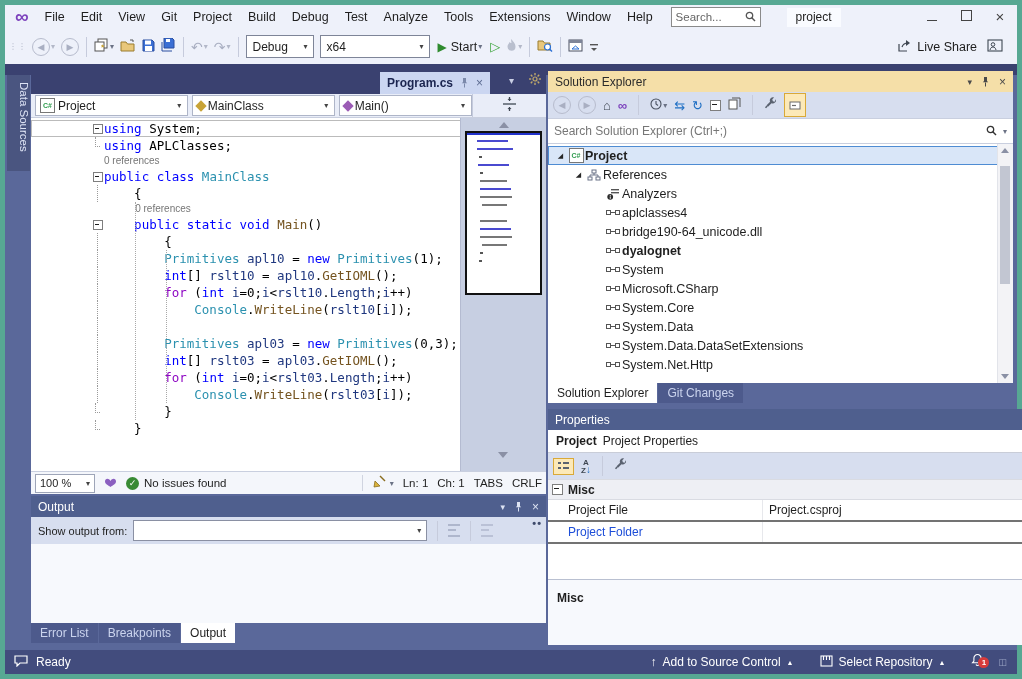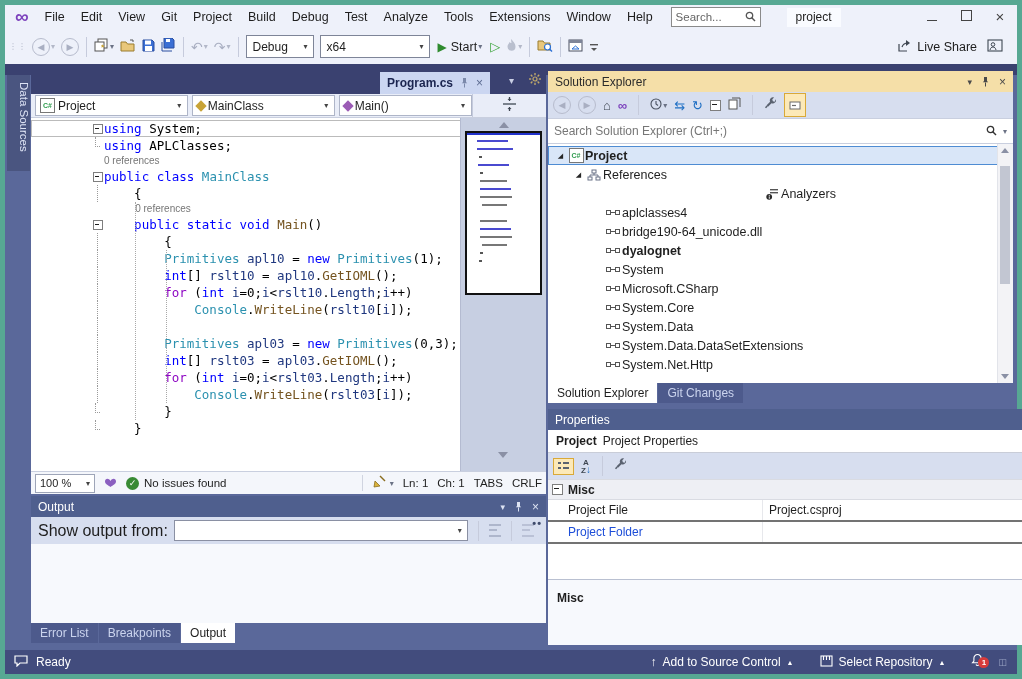--- a/index.html
+++ b/index.html
@@ -86,21 +86,21 @@
   .es-sep{width:1px;height:16px;background:#D0D4E0}
 
   
   .output-panel{position:absolute;left:26px;top:432px;width:515px;height:127px;background:#F7F9FD;display:flex;flex-direction:column}
   .panel-head{height:21px;display:flex;align-items:center;padding:0 7px;box-sizing:border-box}
   .panel-head.blue{background:#4F5F8E;color:#FFFFFF}
   .panel-head .ph-t{font-size:12px;flex:1}
   .ph-icons{display:flex;align-items:center;gap:9px}
   .ph-icons .g{font-size:9px}
   .out-toolbar{height:27px;background:#D7DEEF;display:flex;align-items:center;padding:0 7px;gap:6px;position:relative}
-  .out-lbl{font-size:16px;color:#1E1E1E}
+  .out-lbl{font-size:11px;color:#1E1E1E}
   .out-combo{width:292px;height:19px;background:#fff;border:1px solid #8A90A3;display:flex;align-items:center}
   .out-combo .carr{margin-left:auto;width:14px;text-align:center;font-size:8px;color:#444}
   .bars{display:inline-block;width:12px;height:9px;border-top:2px solid #AEB6CC;border-bottom:2px solid #AEB6CC;position:relative}
   .bars::after{content:"";position:absolute;left:0;top:2.5px;width:8px;height:2px;background:#AEB6CC}
   .out-overflow{position:absolute;right:4px;top:0;color:#3E4A6B;font-size:11px;font-weight:bold;letter-spacing:1px}
   .out-content{flex:1;background:#F7F9FD}
 
   .bottom-tabs{position:absolute;left:26px;top:559px;height:22px;display:flex;gap:1px}
   .btab{height:20px;padding:0 9px;font-size:12px;line-height:20px;background:#4D5A8C;color:#CBD4EE}
   .btab.active{background:#FFFFFF;color:#1E1E1E}
@@ -622,21 +622,21 @@
             <span class="tico">
               <svg width="14" height="12" viewBox="0 0 14 12">
                 <rect x="5" y="1" width="4" height="3" fill="#fff" stroke="#6A7387"></rect>
                 <rect x="1" y="8" width="4" height="3" fill="#fff" stroke="#6A7387"></rect>
                 <rect x="9" y="8" width="4" height="3" fill="#fff" stroke="#6A7387"></rect>
                 <path d="M7 4v2M3 8V6h8v2" fill="none" stroke="#6A7387"></path>
               </svg>
             </span>
             <span class="tlbl">References</span>
           </div>
-          <div class="trow" style="padding-left: 43px; justify-content: center;">
+          <div class="trow" style="padding-left: 43px;">
             <span class="exp"></span>
             <span class="tico">
               <svg width="13" height="12" viewBox="0 0 13 12">
                 <rect x="4" y="1" width="8" height="1.4" fill="#555"></rect>
                 <rect x="4" y="4" width="8" height="1.4" fill="#555"></rect>
                 <circle cx="3.2" cy="8.8" r="2.9" fill="#2B2B2B"></circle>
                 <rect x="2.8" y="6.9" width=".9" height="1" fill="#fff"></rect>
                 <rect x="2.8" y="8.4" width=".9" height="2.4" fill="#fff"></rect>
               </svg>
             </span>

